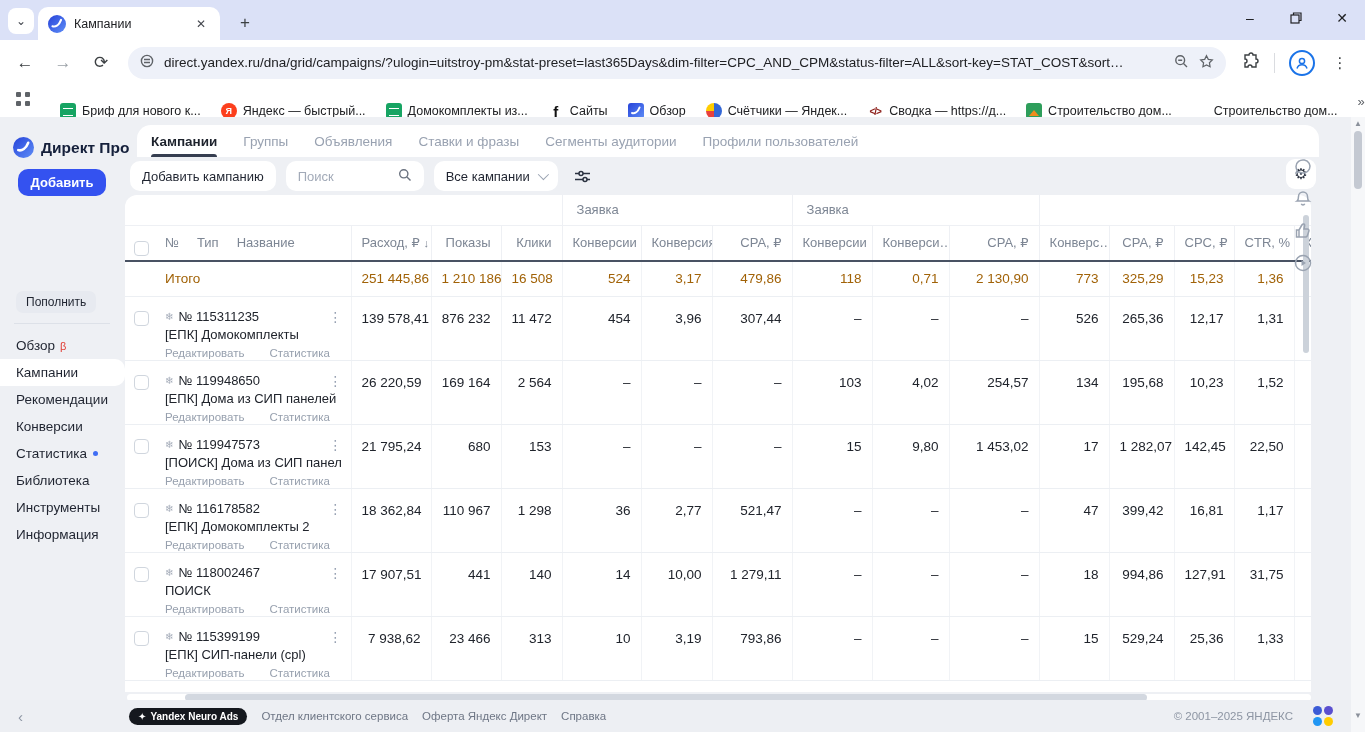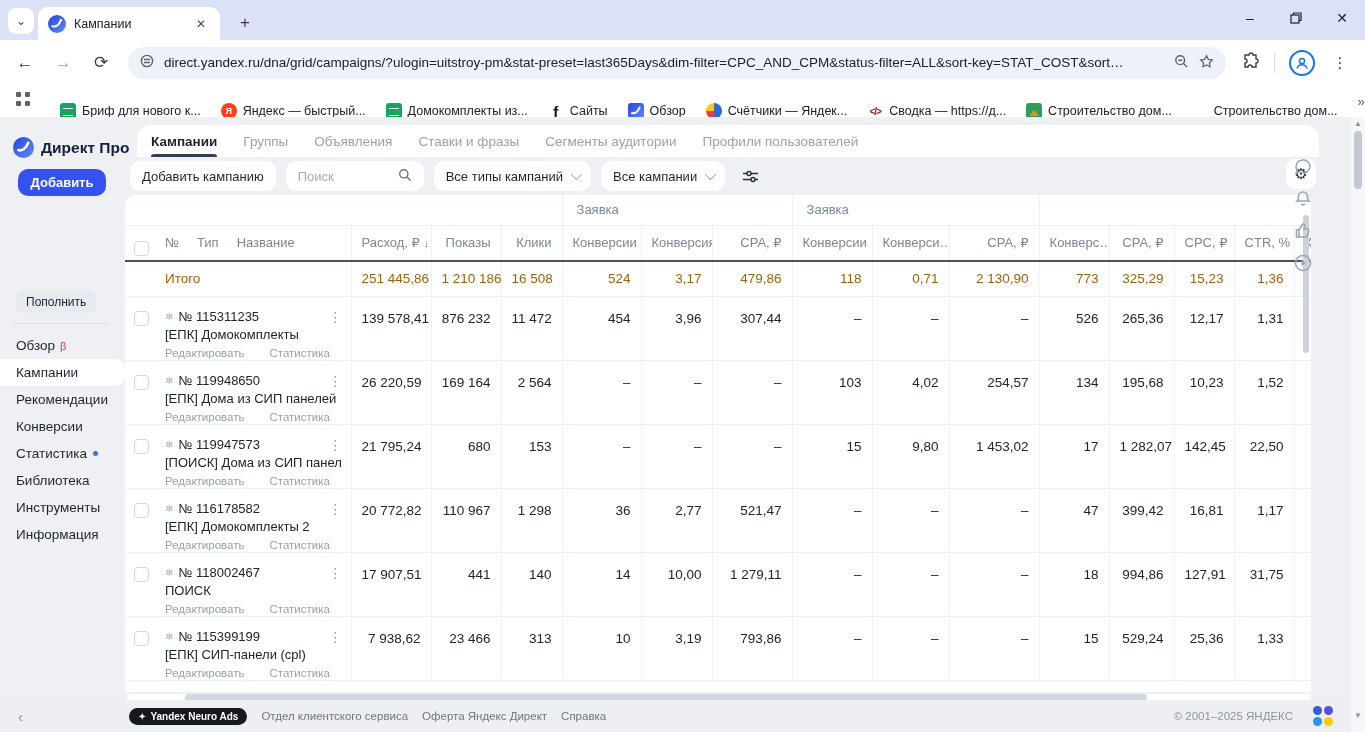--- a/index.html
+++ b/index.html
@@ -299,24 +299,20 @@
       <div class="pill">
           <span>Добавить кампанию</span>
         </div>
       <div class="pill search-pill">
         <input placeholder="Поиск" style="">
         <span><svg width="14" height="14" viewBox="0 0 15 15" stroke="#6b7380" stroke-width="1.5" fill="none">
               <circle cx="6.2" cy="6.2" r="4.4"></circle>
               <path d="M9.6 9.6 L13.4 13.4"></path>
             </svg></span>
       </div>
-      <div class="pill">
-          <span>Все типы кампаний</span>
-          <span class="chev"></span>
-        </div>
       <div class="pill">
           <span>Все кампании</span>
           <span class="chev"></span>
         </div>
       <button class="tune-btn">
           <svg width="17" height="17" viewBox="0 0 17 17" stroke="#2b3240" stroke-width="1.5" fill="none">
             <path d="M1 5.5 h4 M9 5.5 h7"></path>
             <circle cx="7" cy="5.5" r="2"></circle>
             <path d="M1 11.5 h8 M13 11.5 h3"></path>
             <circle cx="11" cy="11.5" r="2"></circle>
@@ -489,21 +485,21 @@
         <span class="status-ico">❄</span>
         <span class="rid">№ 116178582</span>
         <span class="kebab">⋮</span>
       </div>
       <div class="r2">[ЕПК] Домокомплекты 2</div>
       <div class="r3">
         <span class="rlink">Редактировать</span>
         <span class="rlink">Статистика</span>
       </div>
     </td>
-    <td class="num">20 772,82</td>
+    <td class="num">18 362,84</td>
     <td class="num">110 967</td>
     <td class="num">1 298</td>
     <td class="num">36</td>
     <td class="num">2,77</td>
     <td class="num">521,47</td>
     <td class="num">–</td>
     <td class="num">–</td>
     <td class="num">–</td>
     <td class="num">47</td>
     <td class="num">399,42</td>

